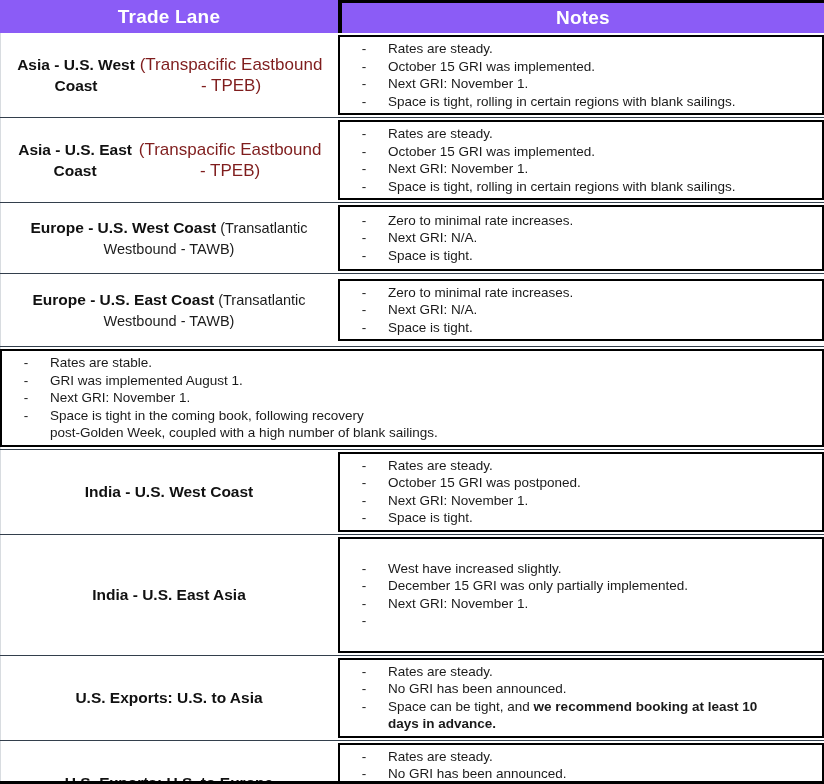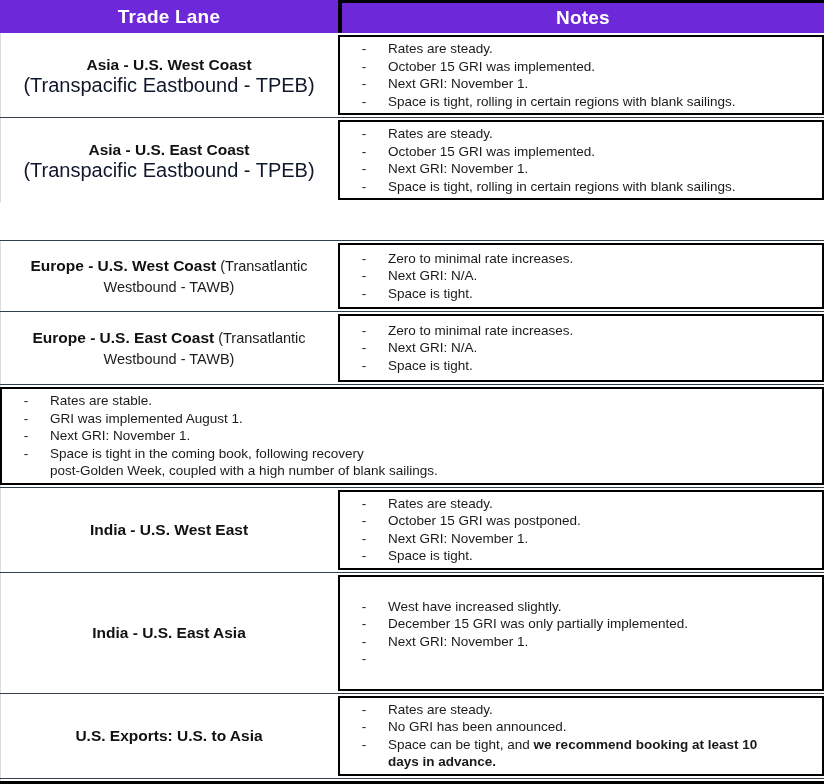--- a/index.html
+++ b/index.html
@@ -9,21 +9,21 @@
     width: 824px;
     height: 784px;
     box-sizing: border-box;
     background: #ffffff;
     border-bottom: 3px solid #000000;
     overflow: hidden;
   }
 
   .header-row { display: flex; height: 33px; }
   .header-cell {
-    background: #6d28d9;
+    background: #8b5cf6;
     color: #ffffff;
     font-weight: bold;
     font-size: 19px;
     display: flex;
     align-items: center;
     justify-content: center;
     box-sizing: border-box;
     letter-spacing: 0.2px;
   }
   .header-cell.lane { width: 338px; }
@@ -38,28 +38,27 @@
     box-sizing: border-box;
     box-shadow: inset 1px 0 0 #d8dce0;
   }
   #table-body .row + .row { border-top: 1.5px solid #333f4c; }
 
   .lane-cell {
     width: 338px;
     box-sizing: border-box;
     padding: 6px 14px;
     display: flex;
-    flex-direction: column;
     justify-content: center;
     align-items: center;
     text-align: center;
     color: #111111;
   }
   .lane-title { font-weight: bold; font-size: 15.5px; line-height: 21px; }
-  .lane-sub   { font-size: 20px; line-height: 21px; color: #0f172a; }
+  .lane-sub   { font-size: 17px; line-height: 21px; color: #7f1d1d; }
   .lane-inline { font-size: 14.5px; line-height: 21px; color: #1c1c1c; }
   .lane-inline b { font-size: 15.5px; color: #111111; }
 
   .notes-cell { flex: 1; display: flex; min-width: 0; }
   .notes-box {
     flex: 1;
     border: 2px solid #000000;
     margin: 2px 0;
     box-sizing: border-box;
     display: flex;
@@ -132,42 +131,42 @@
               <span class="dash">-</span>
               <span class="note-text"><span>Next GRI: November 1.</span></span>
             </div>
             <div class="note-item">
               <span class="dash">-</span>
               <span class="note-text"><span>Space is tight, rolling in certain regions with blank sailings.</span></span>
             </div>
           </div>
         </div>
       </div>
-      <div class="row" style="min-height: 71px; margin-top: 38px;">
+      <div class="row" style="min-height: 71px;">
         <div class="lane-cell">
           <div class="lane-inline"><b>Europe - U.S. West Coast</b> <span>(Transatlantic Westbound - TAWB)</span></div>
         </div>
         <div class="notes-cell">
           <div class="notes-box">
             <div class="note-item">
               <span class="dash">-</span>
               <span class="note-text"><span>Zero to minimal rate increases.</span></span>
             </div>
             <div class="note-item">
               <span class="dash">-</span>
               <span class="note-text"><span>Next GRI: N/A.</span></span>
             </div>
             <div class="note-item">
               <span class="dash">-</span>
               <span class="note-text"><span>Space is tight.</span></span>
             </div>
           </div>
         </div>
       </div>
-      <div class="row" style="min-height: 73px;">
+      <div class="row" style="min-height: 73px; align-items: center;">
         <div class="lane-cell">
           <div class="lane-inline"><b>Europe - U.S. East Coast</b> <span>(Transatlantic Westbound - TAWB)</span></div>
         </div>
         <div class="notes-cell">
           <div class="notes-box">
             <div class="note-item">
               <span class="dash">-</span>
               <span class="note-text"><span>Zero to minimal rate increases.</span></span>
             </div>
             <div class="note-item">
@@ -199,21 +198,21 @@
             <div class="note-item">
               <span class="dash">-</span>
               <span class="note-text"><span>Space is tight in the coming book, following recovery
 post-Golden Week, coupled with a high number of blank sailings.</span></span>
             </div>
           </div>
         </div>
       </div>
       <div class="row" style="min-height: 75px;">
         <div class="lane-cell">
-          <div class="lane-title">India - U.S. West East</div>
+          <div class="lane-title">India - U.S. West Coast</div>
         </div>
         <div class="notes-cell">
           <div class="notes-box">
             <div class="note-item">
               <span class="dash">-</span>
               <span class="note-text"><span>Rates are steady.</span></span>
             </div>
             <div class="note-item">
               <span class="dash">-</span>
               <span class="note-text"><span>October 15 GRI was postponed.</span></span>

